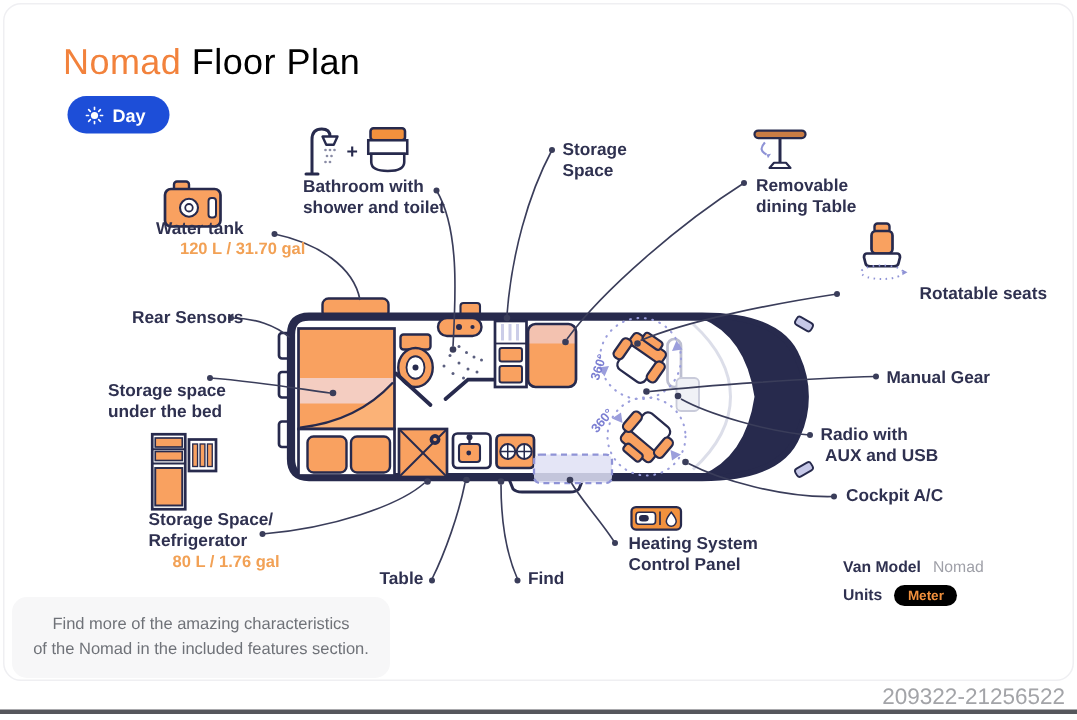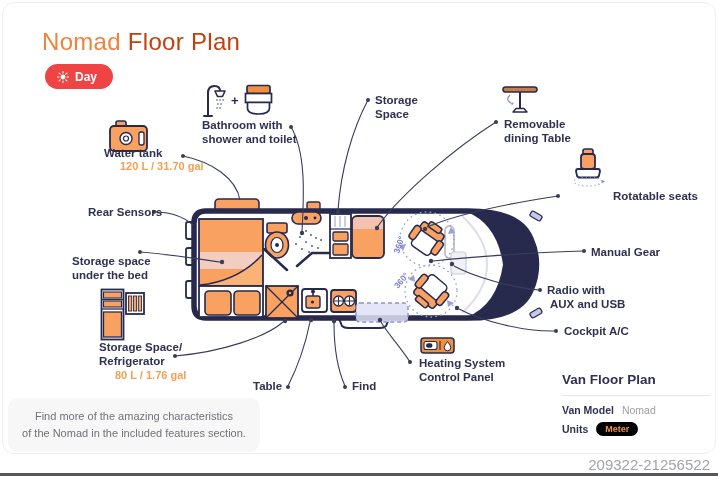--- a/index.html
+++ b/index.html
@@ -5,24 +5,24 @@
   html,body { margin:0; padding:0; background:#fff; }
   #stage {
     position:relative; width:718px; height:480px; overflow:hidden;
     font-family:"Liberation Sans", sans-serif; background:#fff;
   }
   .card-border { position:absolute; left:2px; top:2px; width:712px; height:450px;
     border:1px solid #EFEFF2; border-radius:12px; pointer-events:none; }
 
   .page-title { position:absolute; left:42px; top:28px; font-size:24px; font-weight:500; letter-spacing:.3px; }
   .page-title .hl { color:#F2823C; }
-  .page-title .rest { color:#c2410c; }
+  .page-title .rest { color:#000000; }
 
   .day-pill { position:absolute; left:45px; top:64px; height:25px; padding:0 16px 0 12px;
-    background:#ef4444; border-radius:13px; display:flex; align-items:center; gap:6px;
+    background:#1d4ed8; border-radius:13px; display:flex; align-items:center; gap:6px;
     color:#fff; font-size:12px; font-weight:bold; cursor:pointer; }
 
   .label { position:absolute; font-size:11.5px; font-weight:bold; color:#2F3150;
     line-height:1.26; white-space:nowrap; }
   .label .sub { color:#F2A155; font-size:11px;margin-left:16px; }
   .indent { padding-left:3px; }
   .icon-abs { position:absolute; }
 
   .note-box { position:absolute; left:8px; top:398px; width:252px; height:54px;
     background:#F7F7F8; border-radius:10px; display:flex; flex-direction:column;
@@ -402,21 +402,20 @@
   <div class="label" style="left:88px;top:205px;">
     <div>Rear Sensors</div>
   </div>
 
   <div class="note-box">
     <div>Find more of the amazing characteristics</div>
     <div>of the Nomad in the included features section.</div>
   </div>
 
   <div class="info-panel">
-    <div class="info-title">Van Floor Plan</div>
     <div class="info-row">
       <span class="info-key">Van Model</span>
       <span class="info-val">Nomad</span>
     </div>
     <div class="info-row">
       <span class="info-key">Units</span>
       <span class="badge">Meter</span>
     </div>
   </div>
 

